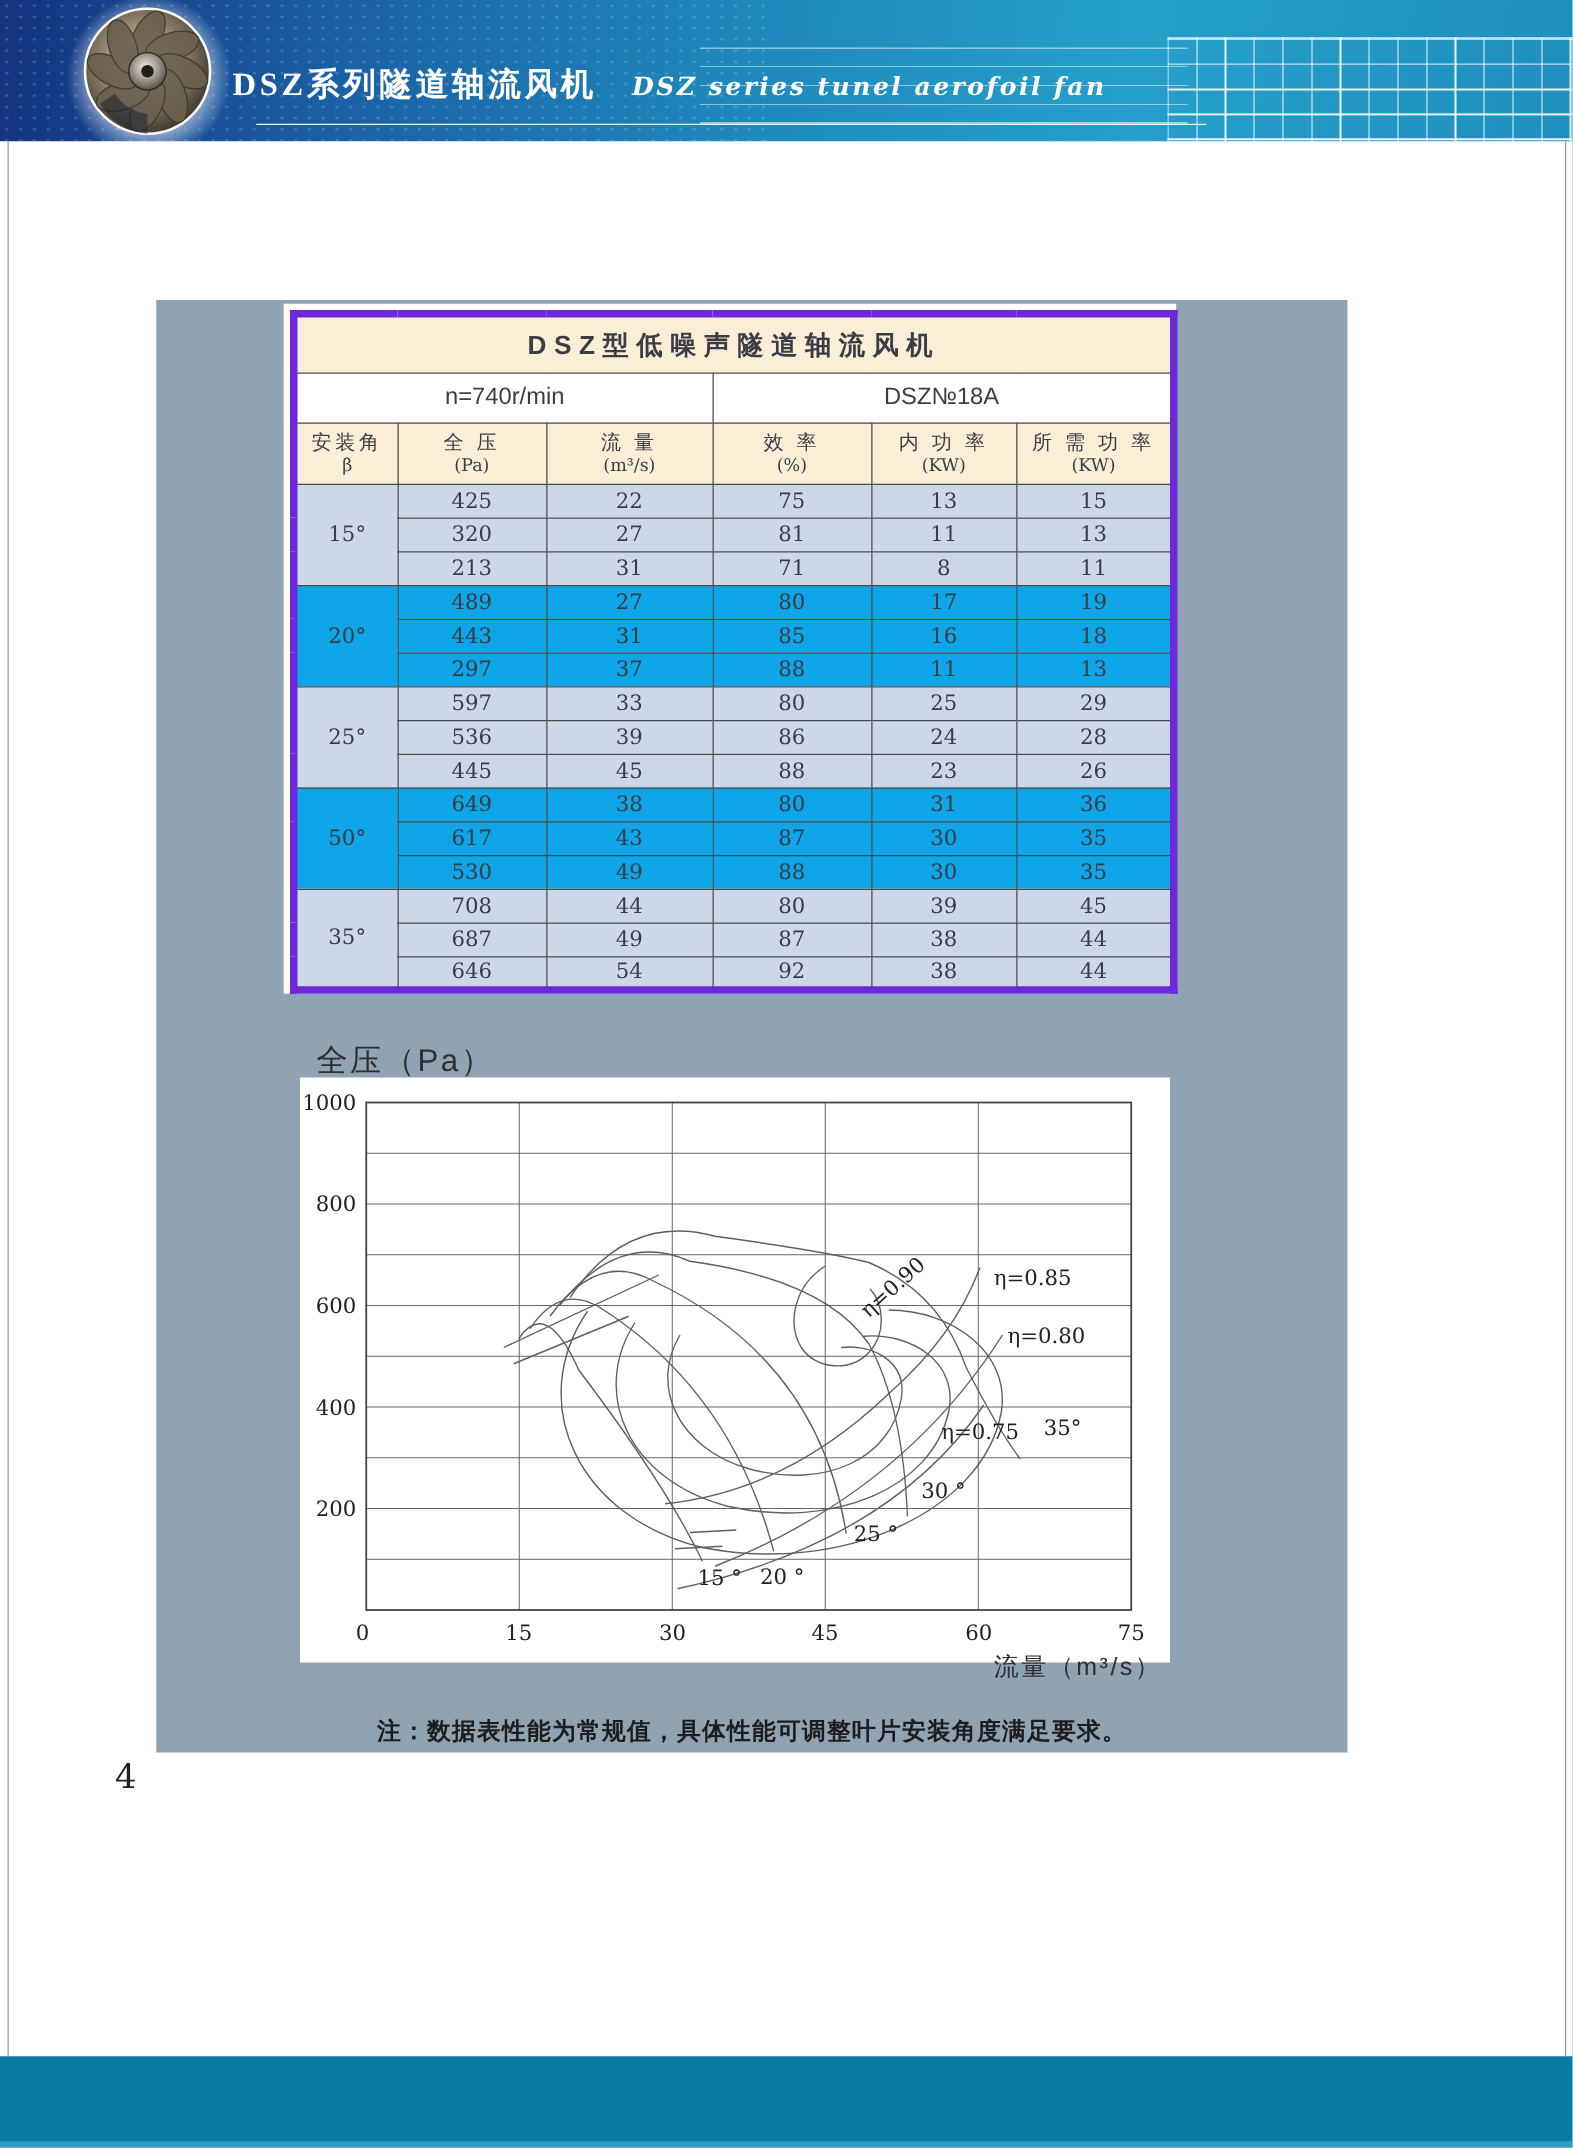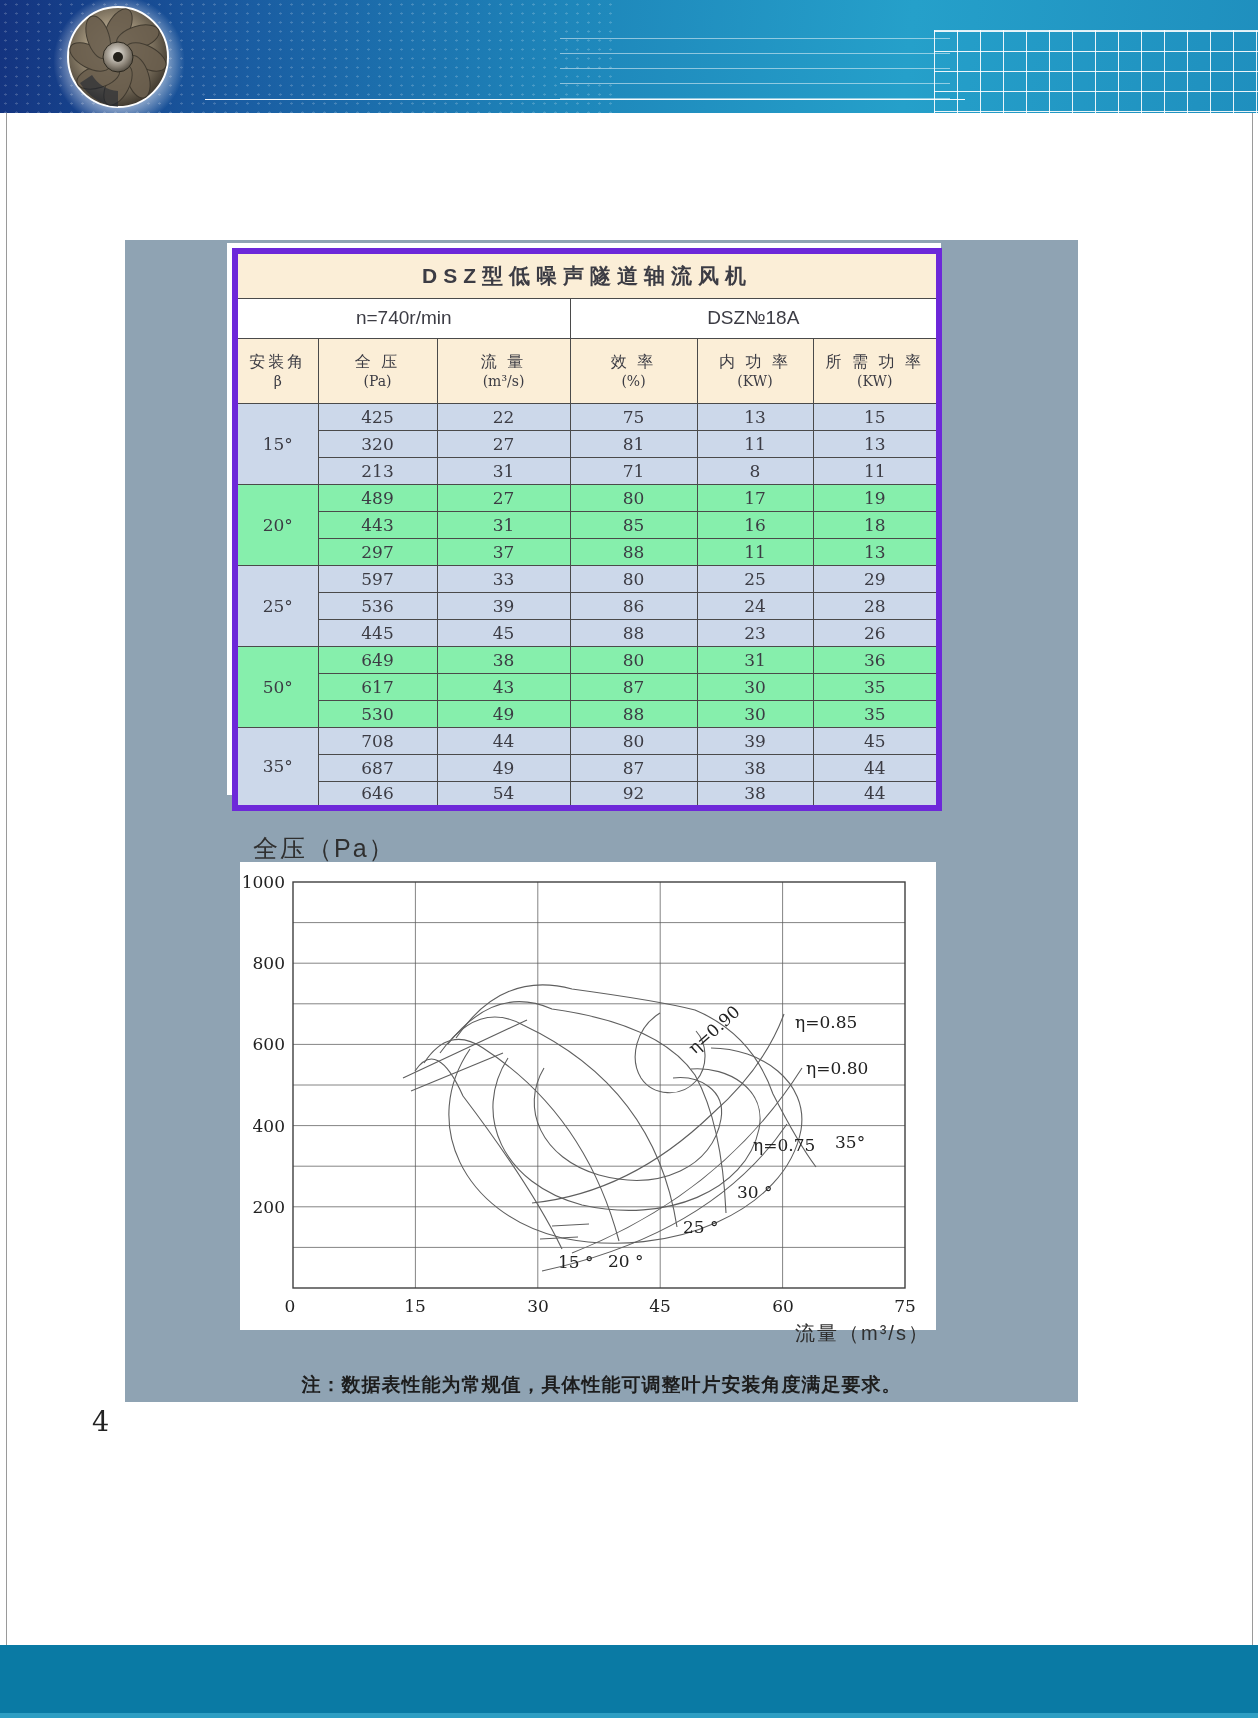--- a/index.html
+++ b/index.html
@@ -42,26 +42,26 @@
   .table-backing { position:absolute; left:227px; top:243px; width:714px; height:552px;
               background:#ffffff; }
   table.spec { position:absolute; left:5px; top:5px; width:704px; border-collapse:collapse;
               table-layout:fixed; border:6px solid #6d28d9; }
   table.spec td { border:1px solid #4a4a4a; text-align:center; vertical-align:middle;
               color:#3c3c44; }
   .row-title td { height:47px; background:#fbeed7; font-size:21px; letter-spacing:6px;
               color:#1c1c1c; font-weight:600; border-bottom:2px solid #2e2e2e; }
   .row-sub td { height:40px; background:#ffffff; font-size:19px; color:#2d2d2d;
               border-bottom:2px solid #2e2e2e; }
-  .row-head td { height:65px; background:#fbeed7; color:#222; }
+  .row-head td { height:49px; background:#fbeed7; color:#222; }
   .col-name { display:block; font-size:16px; letter-spacing:3px; }
   .col-unit { display:block; font-size:14px; font-family:"DejaVu Serif", serif; letter-spacing:0; }
   .drow td { height:27px; font-family:"DejaVu Serif", serif; font-size:17px; }
   .g-blue td { background:#ccd8ea; }
-  .g-cream td { background:#86efac; }
+  .g-cream td { background:#0ea5e9; }
   .group-start td { border-top:2px solid #2e2e2e; }
   .angle-cell { font-family:"DejaVu Serif", serif; font-size:17px; }
 
   
   .chart-ylabel { position:absolute; left:253px; top:832px; font-size:25px; letter-spacing:2px;
               color:#2f2f2f; }
   .chart-panel { position:absolute; left:240px; top:862px; width:696px; height:468px;
               background:#ffffff; }
   .chart-xlabel { position:absolute; left:795px; top:1320px; font-size:20px; letter-spacing:2px;
               color:#2f2f2f; }
@@ -123,20 +123,23 @@
           </g>
         <g transform="rotate(315 58 54)">
             <ellipse cx="58" cy="26" rx="11" ry="22" transform="rotate(28 58 26)"></ellipse>
           </g>
       </g>
       <path d="M 20,80 A 50,50 0 0 0 58,104 L 58,88 A 34,34 0 0 1 32,72 Z" fill="#1b2230" opacity="0.55"></path>
       <circle cx="58" cy="54" r="15" fill="url(#hub)" stroke="#2c281f" stroke-width="1"></circle>
       <circle cx="58" cy="54" r="5" fill="#23201a"></circle>
     </svg>
   </div>
+  <div class="header-titles">
+    <span class="title-zh">DSZ系列隧道轴流风机</span><span class="title-en">DSZ series tunel aerofoil fan</span>
+  </div>
   <div class="title-underline"></div>
 </div>
 
 <div class="page-frame"></div>
 
 <div class="gray-panel"></div>
 
 <div class="table-backing">
   <table class="spec">
     <colgroup>

